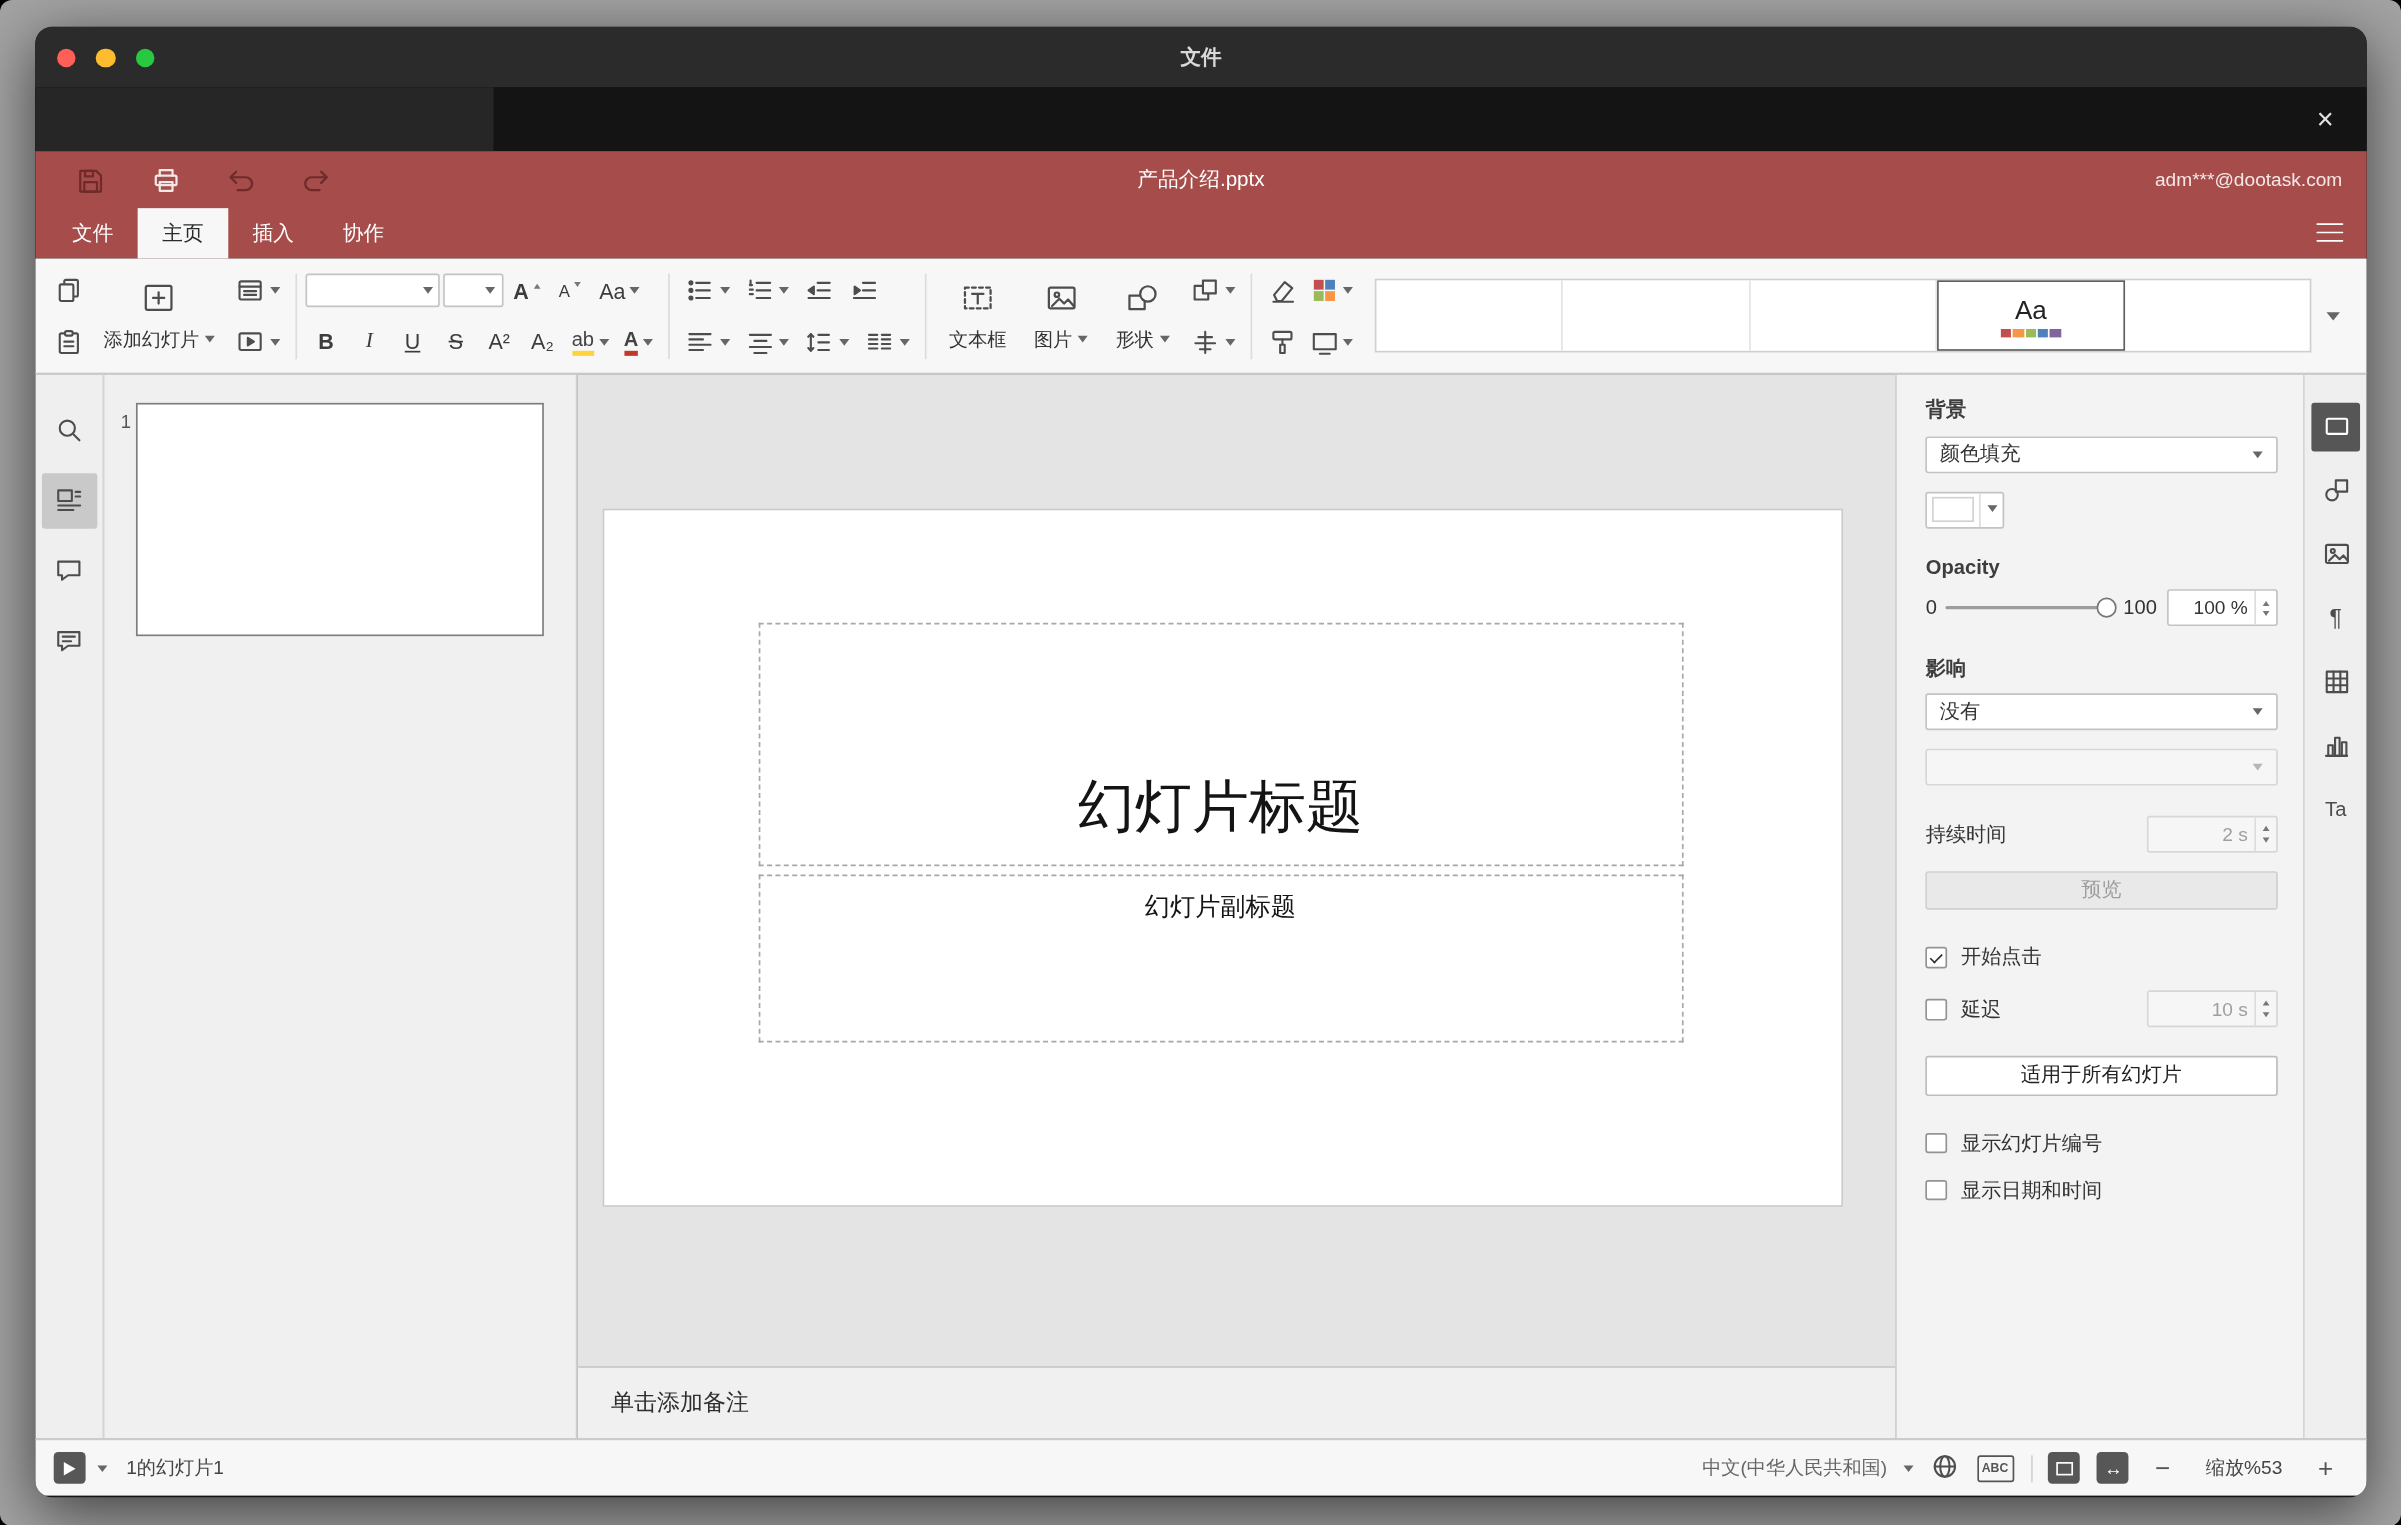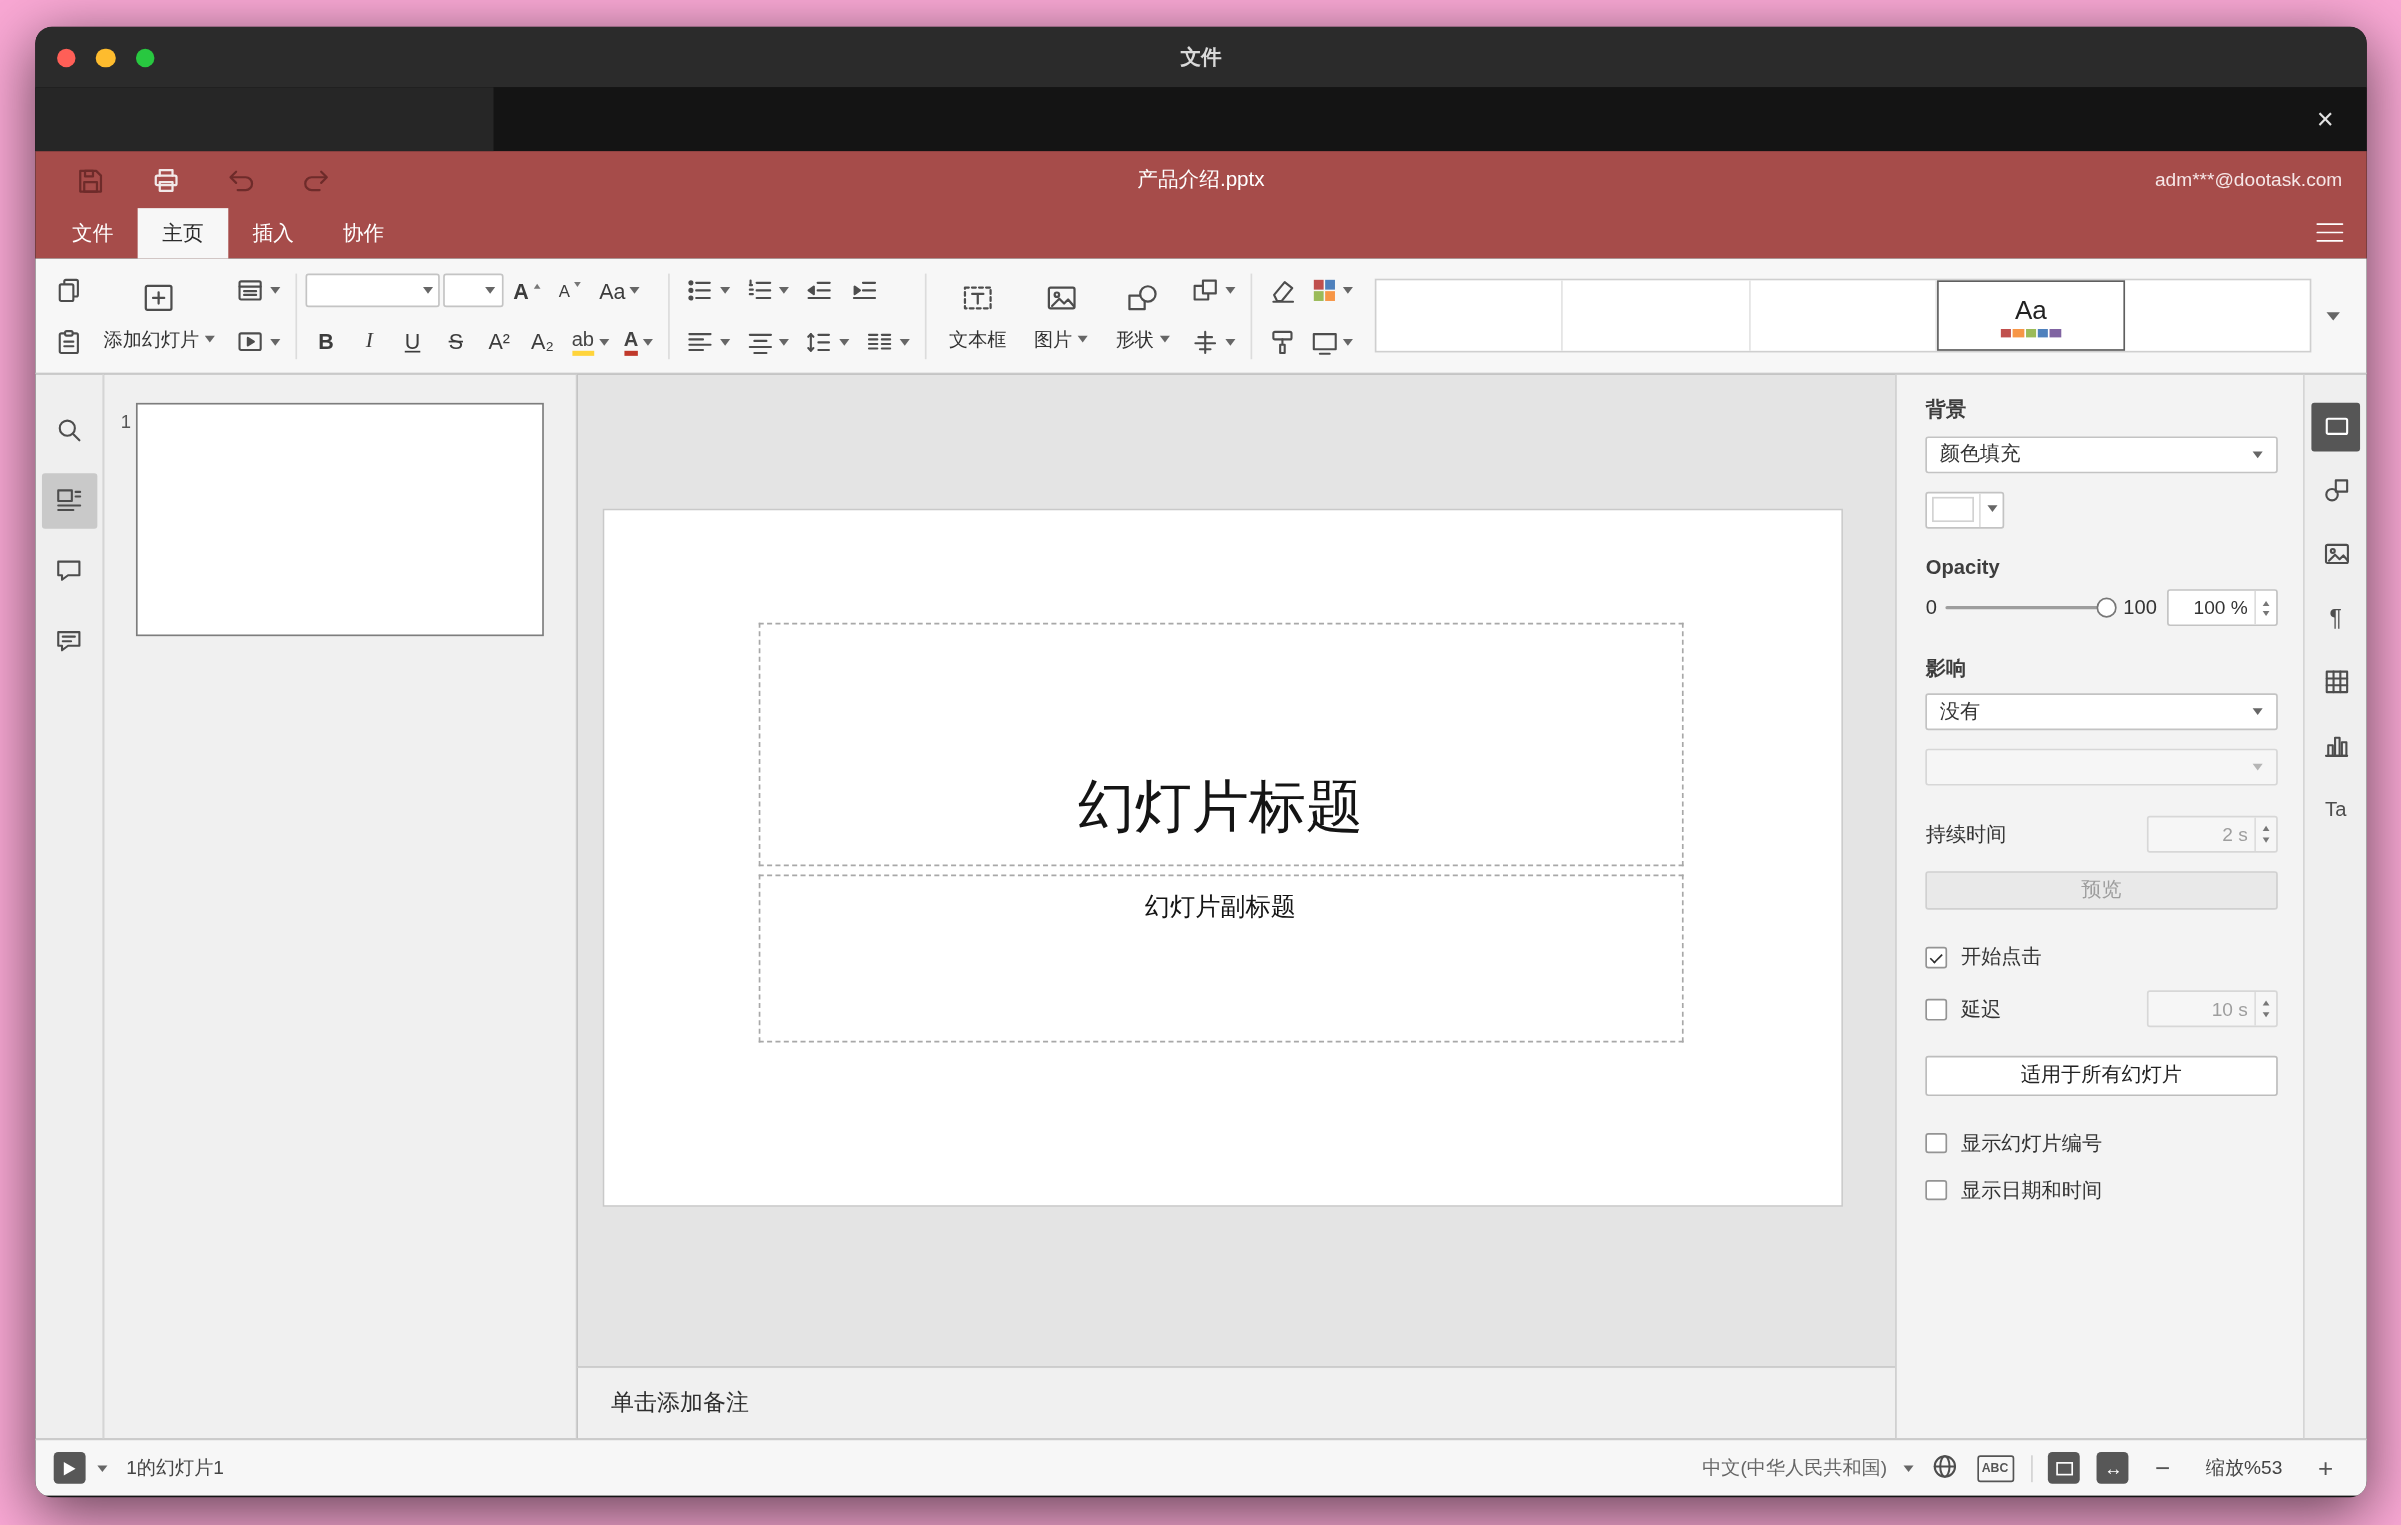--- a/index.html
+++ b/index.html
@@ -1,17 +1,17 @@
 <!DOCTYPE html>
 <html style="font-size:14.6px"><head>
 <meta charset="utf-8">
 <style>
   * { margin:0; padding:0; box-sizing:border-box; }
   html,body { width:2401px; height:1526px; background:#000; font-family:"Liberation Sans", sans-serif; }
-  .stage { position:relative; width:2401px; height:1526px; overflow:hidden; background:#f9a8d4; }
+  .stage { position:relative; width:2401px; height:1526px; overflow:hidden; background:#a3a3a3;border-radius:12px; }
   .scaled { position:absolute; left:0; top:0; width:1431px; height:909px; transform:scale(1.67857); transform-origin:0 0; }
 
   
   .mac-window { position:absolute; left:21px; top:16.4px; width:1389px; height:876px; border-radius:10px; overflow:hidden; background:#151515; box-shadow:0 9px 36px rgba(0,0,0,.6); }
   .titlebar { height:36px; background:#2b2b2b; position:relative; display:flex; align-items:center; }
   .lights { display:flex; gap:12px; padding-left:12.8px; }
   .light { width:11.4px; height:11.4px; border-radius:50%; }
   .light.red { background:#ff5f57; } .light.yellow { background:#febc2e; } .light.green { background:#28c840; }
   .tb-title { position:absolute; left:0; right:0; text-align:center; color:#d9d9d9; font-size:12.3px; font-weight:bold; pointer-events:none; }
 

